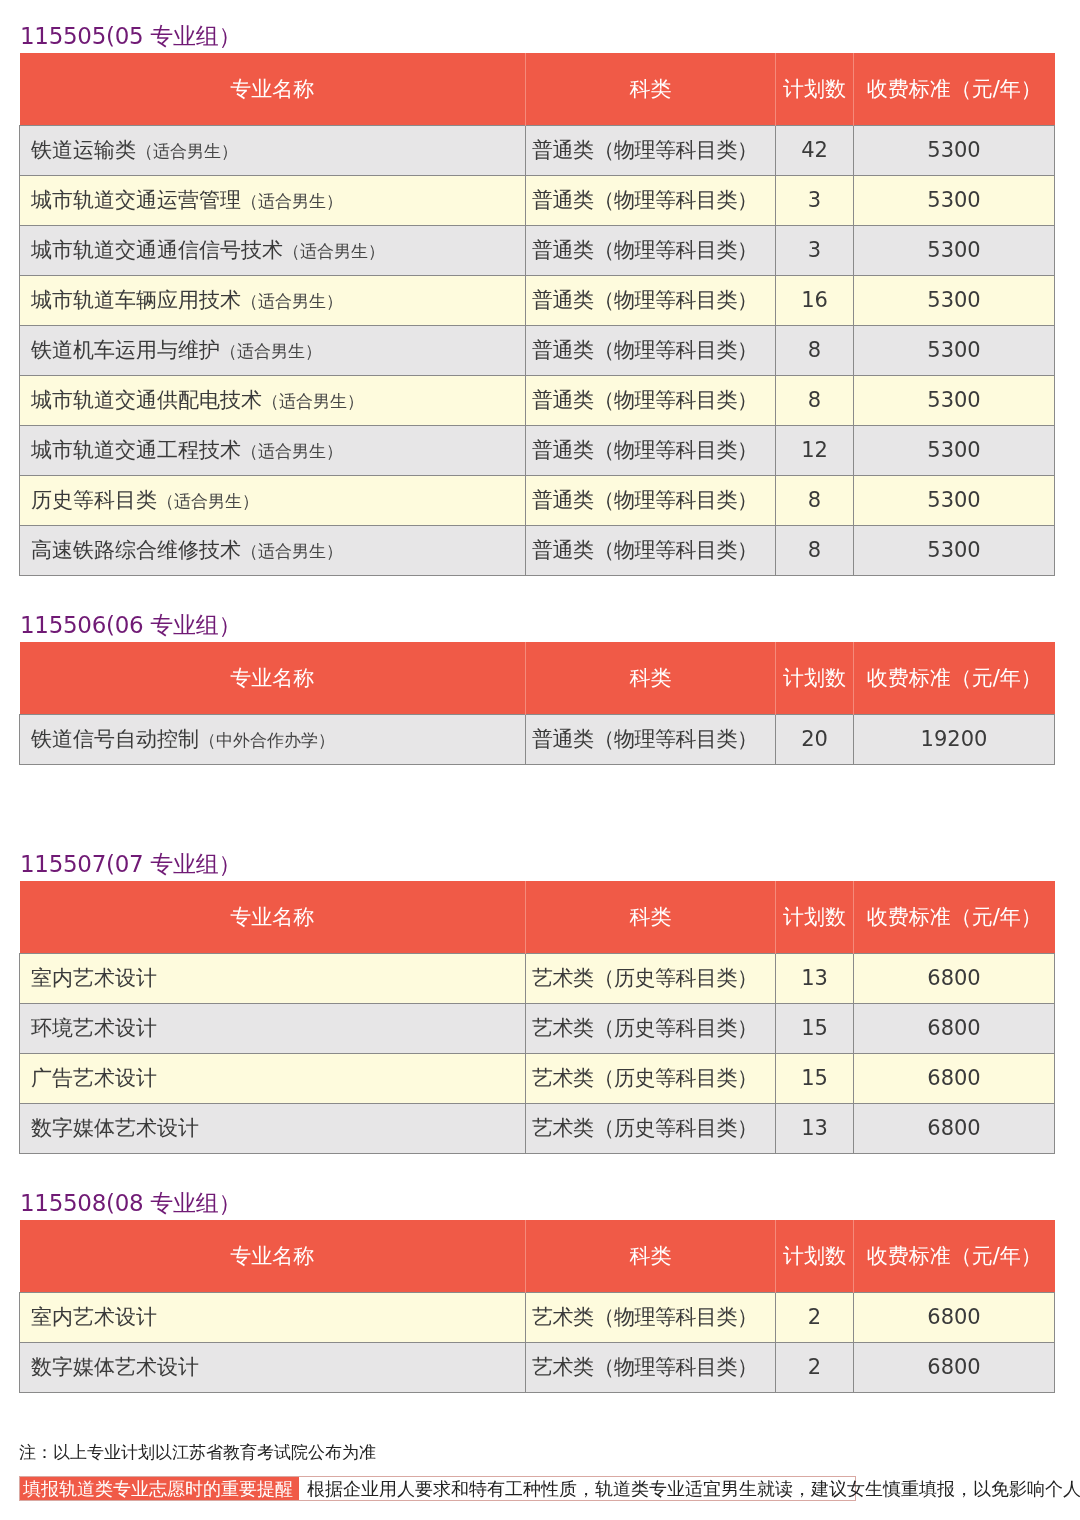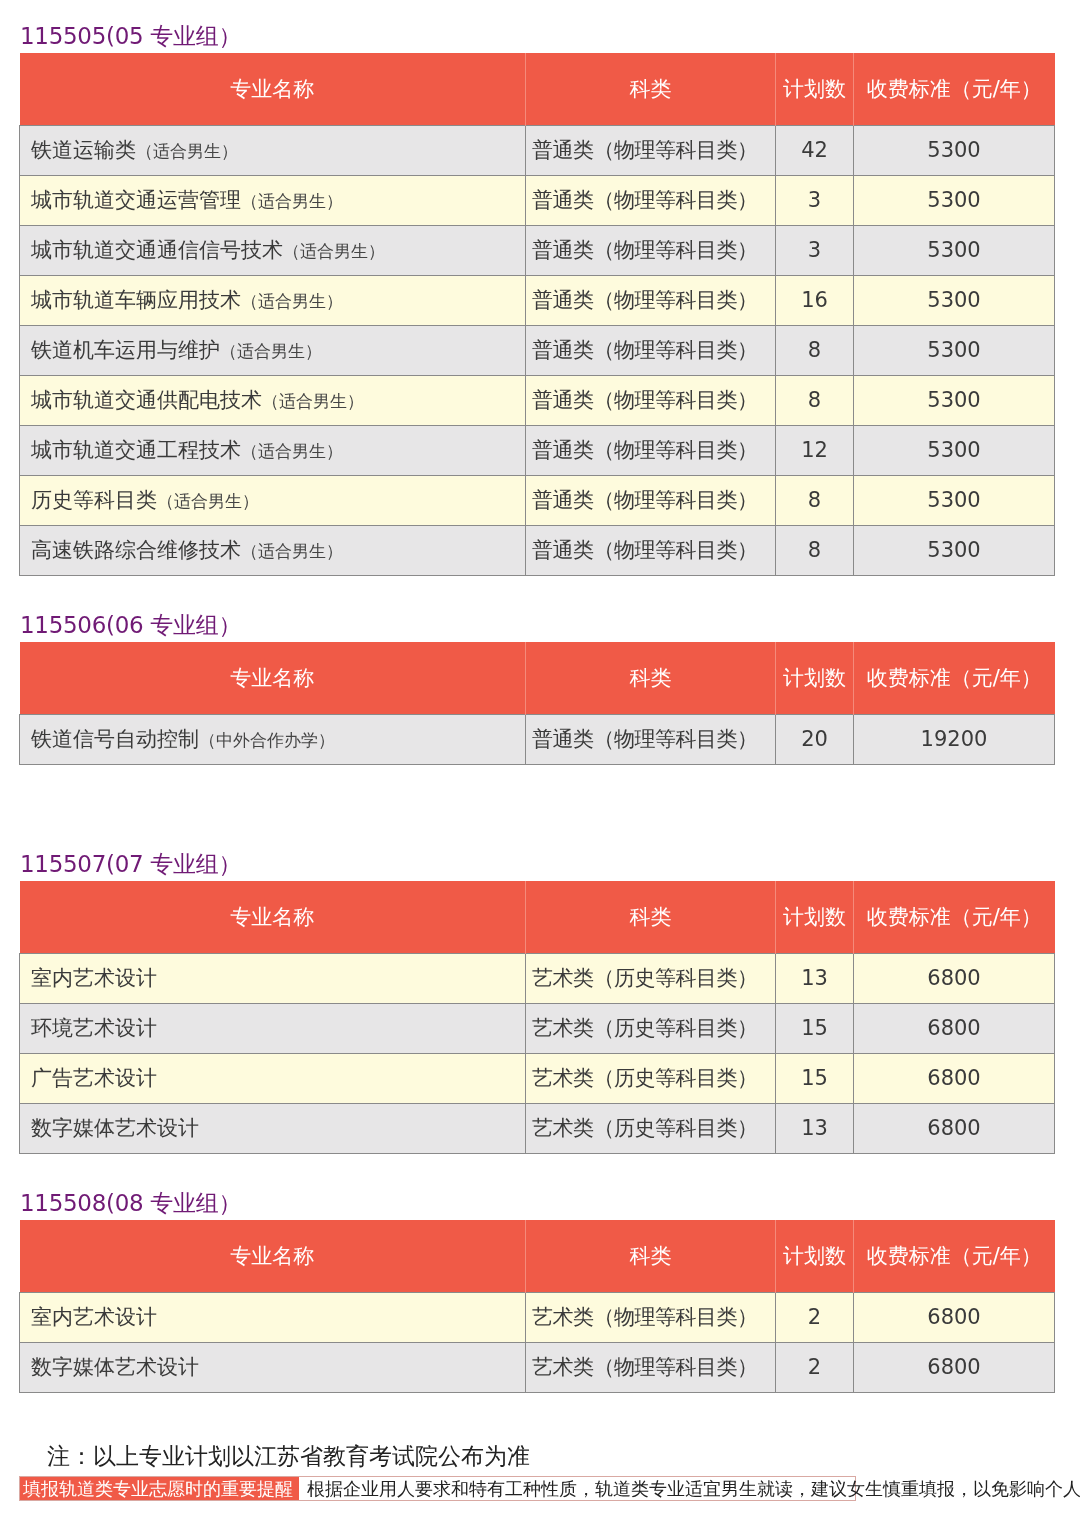--- a/index.html
+++ b/index.html
@@ -26,21 +26,21 @@
     height: 50px; font-size: 21px; color: #3a3a3a; border: 1px solid #8a8a8a;
     white-space: nowrap; overflow: hidden;
   }
   table.plan tbody tr.gray td { background: #e7e6e7; }
   table.plan tbody tr.yellow td { background: #fefbdd; }
   table.plan tbody td.name { padding-left: 11px; text-align: left; }
   table.plan tbody td.subj { padding-left: 6px; text-align: left; letter-spacing: -0.5px; }
   table.plan tbody td.num, table.plan tbody td.fee { text-align: center; }
   .note-small { font-size: 17px; color: #444; }
 
-  .footnote { position: absolute; left: 19px; top: 1441px; font-size: 23px; color: #222; margin-left: 28px; }
+  .footnote { position: absolute; left: 19px; top: 1441px; font-size: 17px; color: #222; }
   .reminder { position: absolute; left: 19px; top: 1476px; width: 837px; height: 25px; border: 1px solid #d9a9a3; display: flex; align-items: center; font-size: 18px; color: #222; white-space: nowrap; }
   .reminder .tag { background: #f05a47; color: #fff; height: 100%; padding: 0 6px 0 3px; display: flex; align-items: center; }
   .reminder .msg { padding-left: 8px; }
 </style>
 </head>
 <body>
 
 <div class="group" style="top:19px;">
   <div class="group-title">115505(05 专业组）</div>
   <table class="plan">

